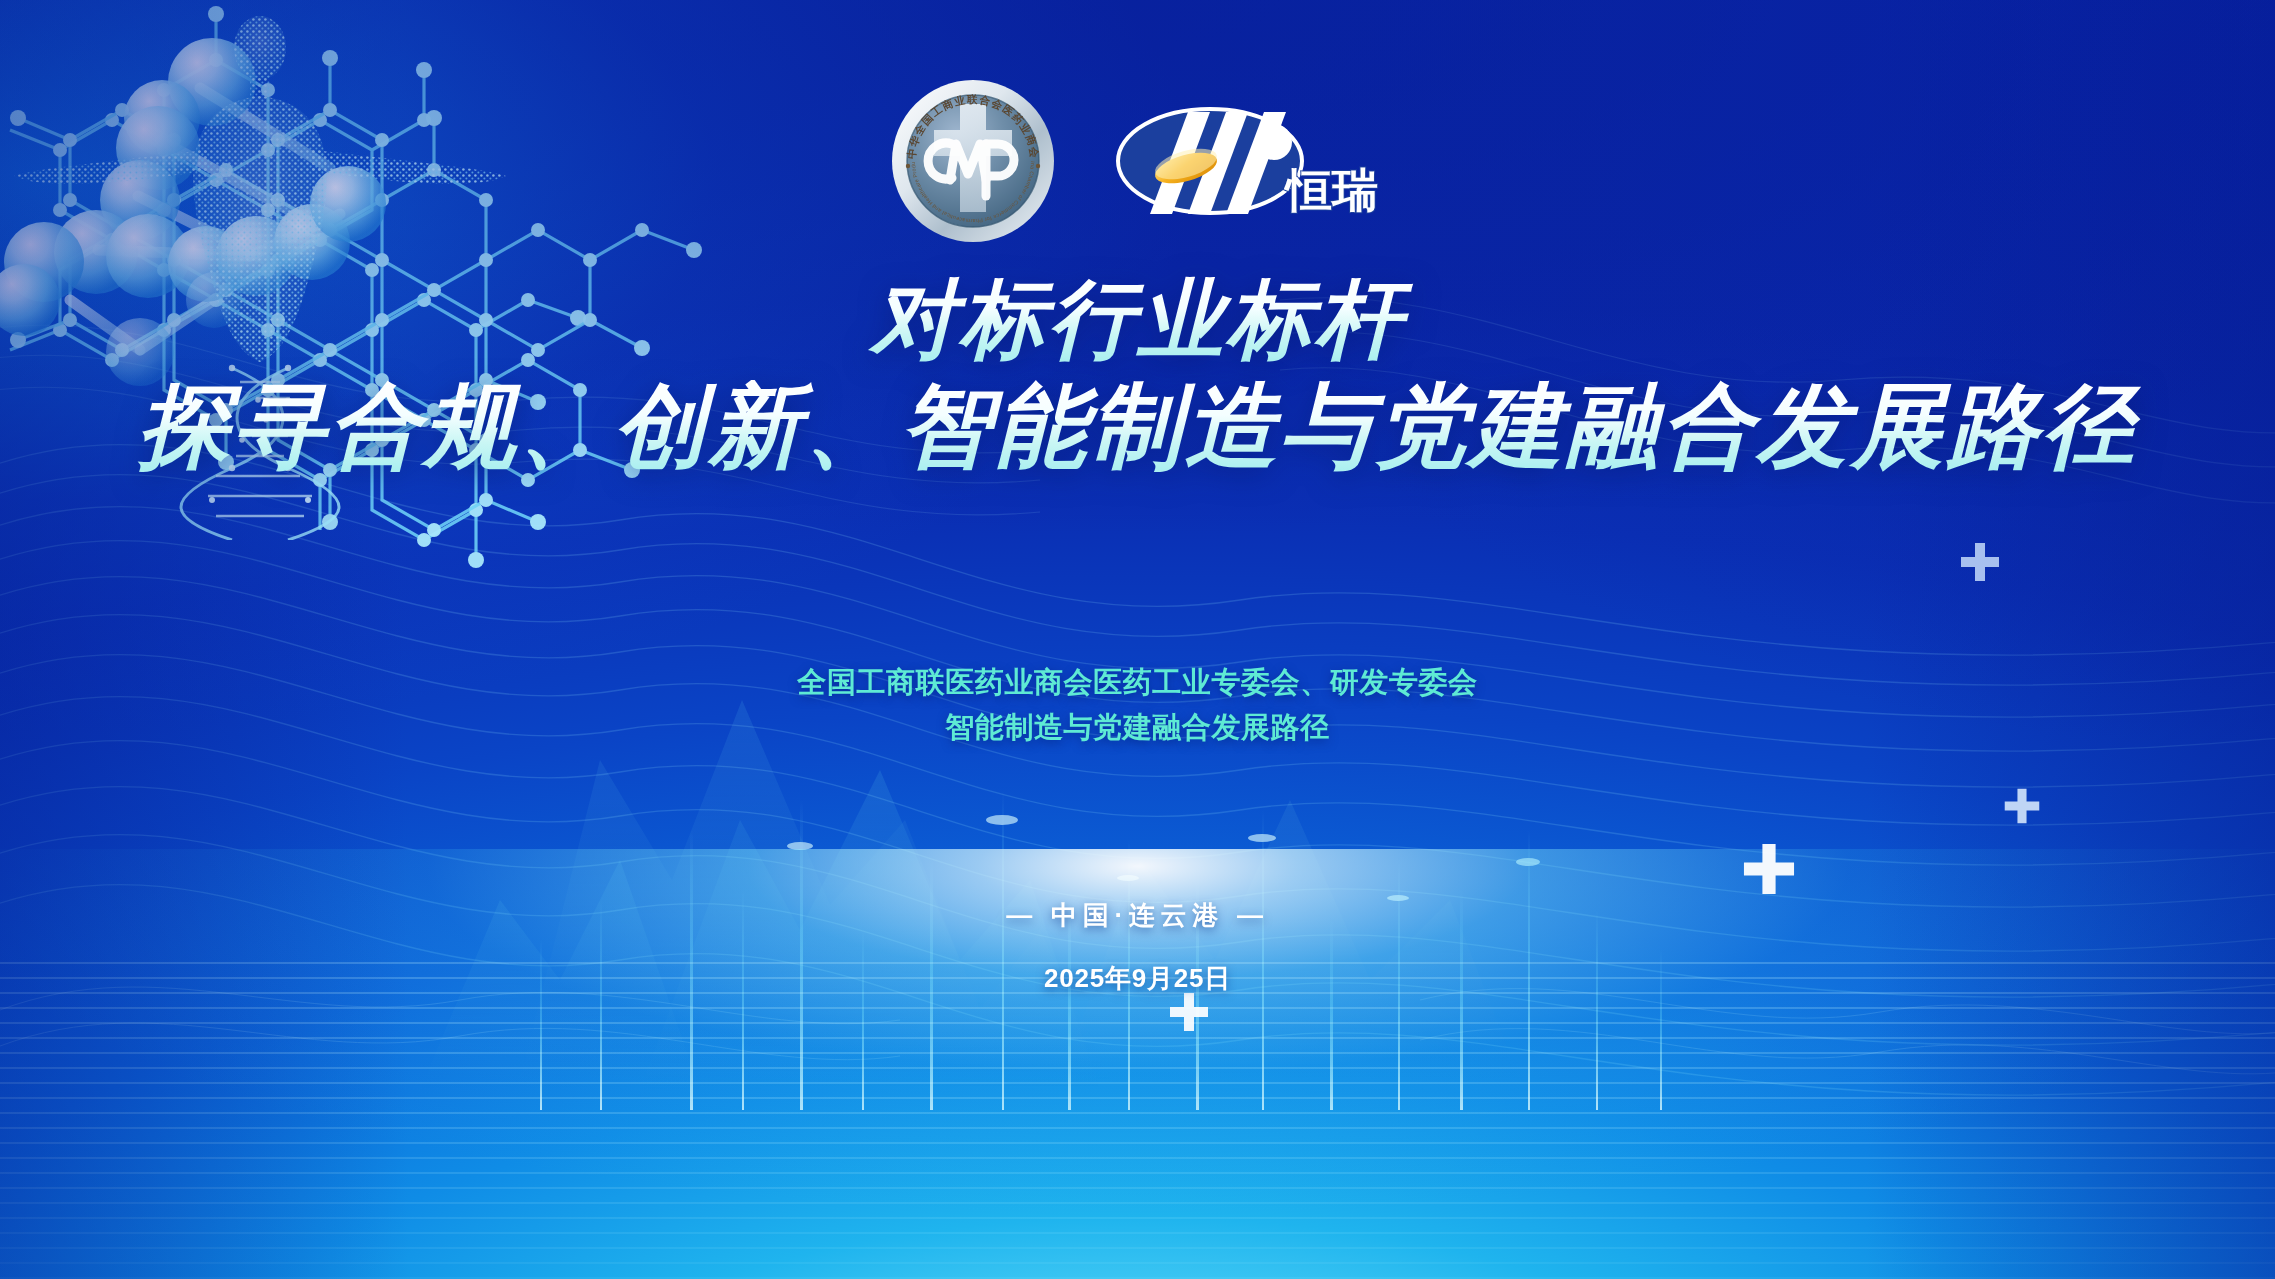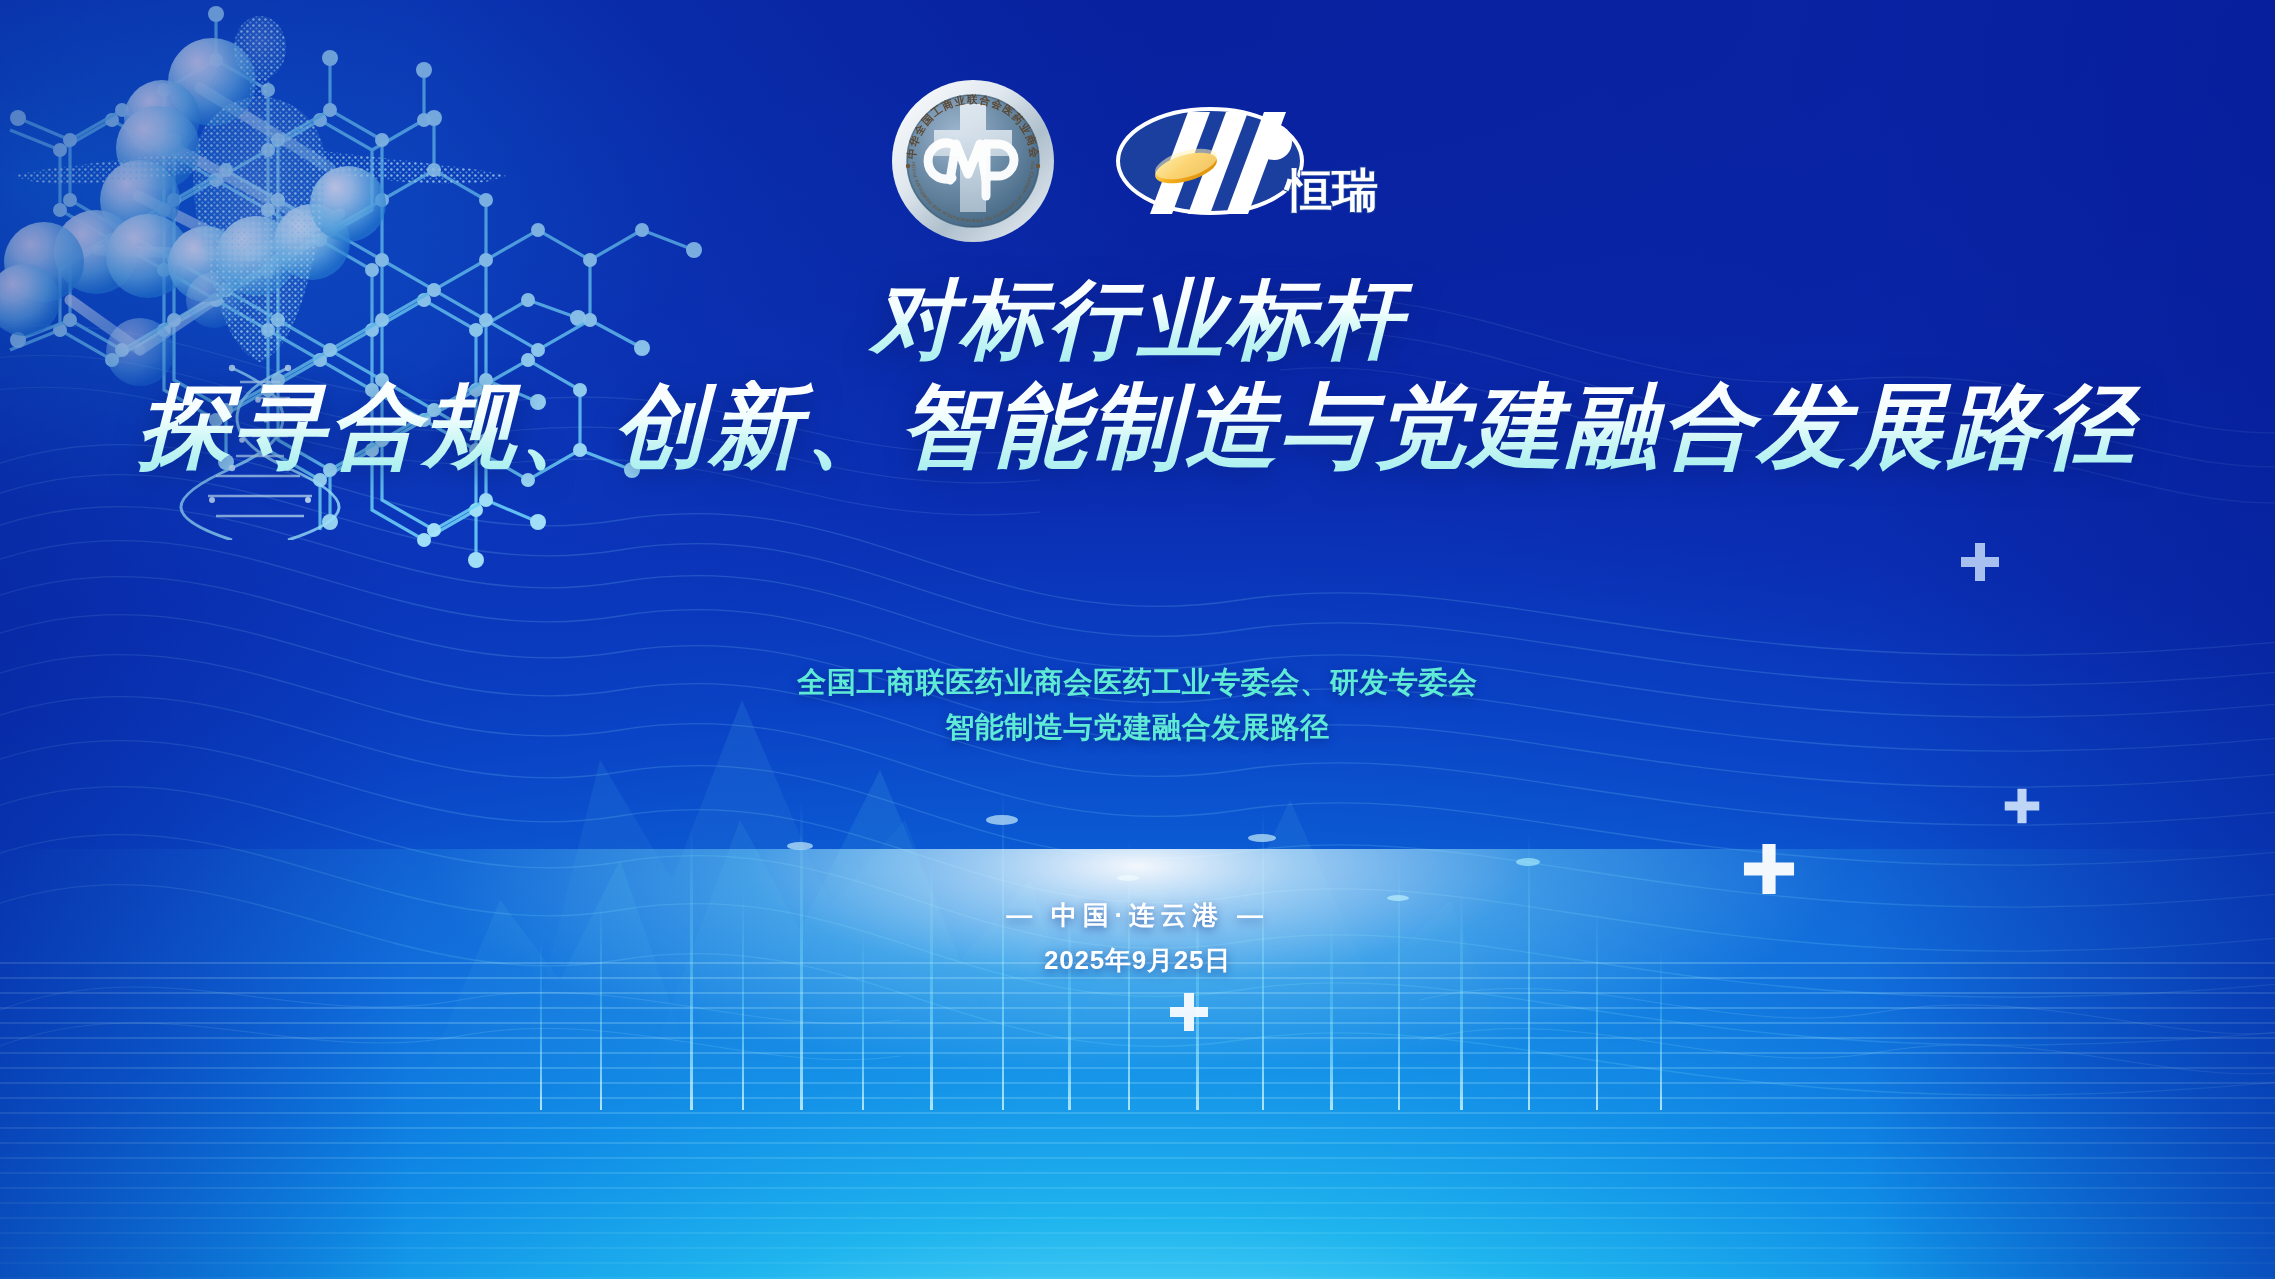--- a/index.html
+++ b/index.html
@@ -113,21 +113,21 @@
   }
 
   #place-block{
     position:absolute;top:898px;left:0;right:0;text-align:center;color:#ffffff;
   }
   #place-text{
     font-weight:bold;font-size:26px;letter-spacing:.22em;
     text-shadow:0 3px 10px rgba(4,40,130,.55);
   }
   #date-text{
-    margin-top:10px;
+    margin-top:28px;
     font-weight:bold;font-size:26px;letter-spacing:.03em;
     text-shadow:0 3px 10px rgba(4,40,130,.55);
   }
 </style>
 </head>
 <body>
 
 <div id="stage">
 
   <div class="layer" id="bg-base"></div>

